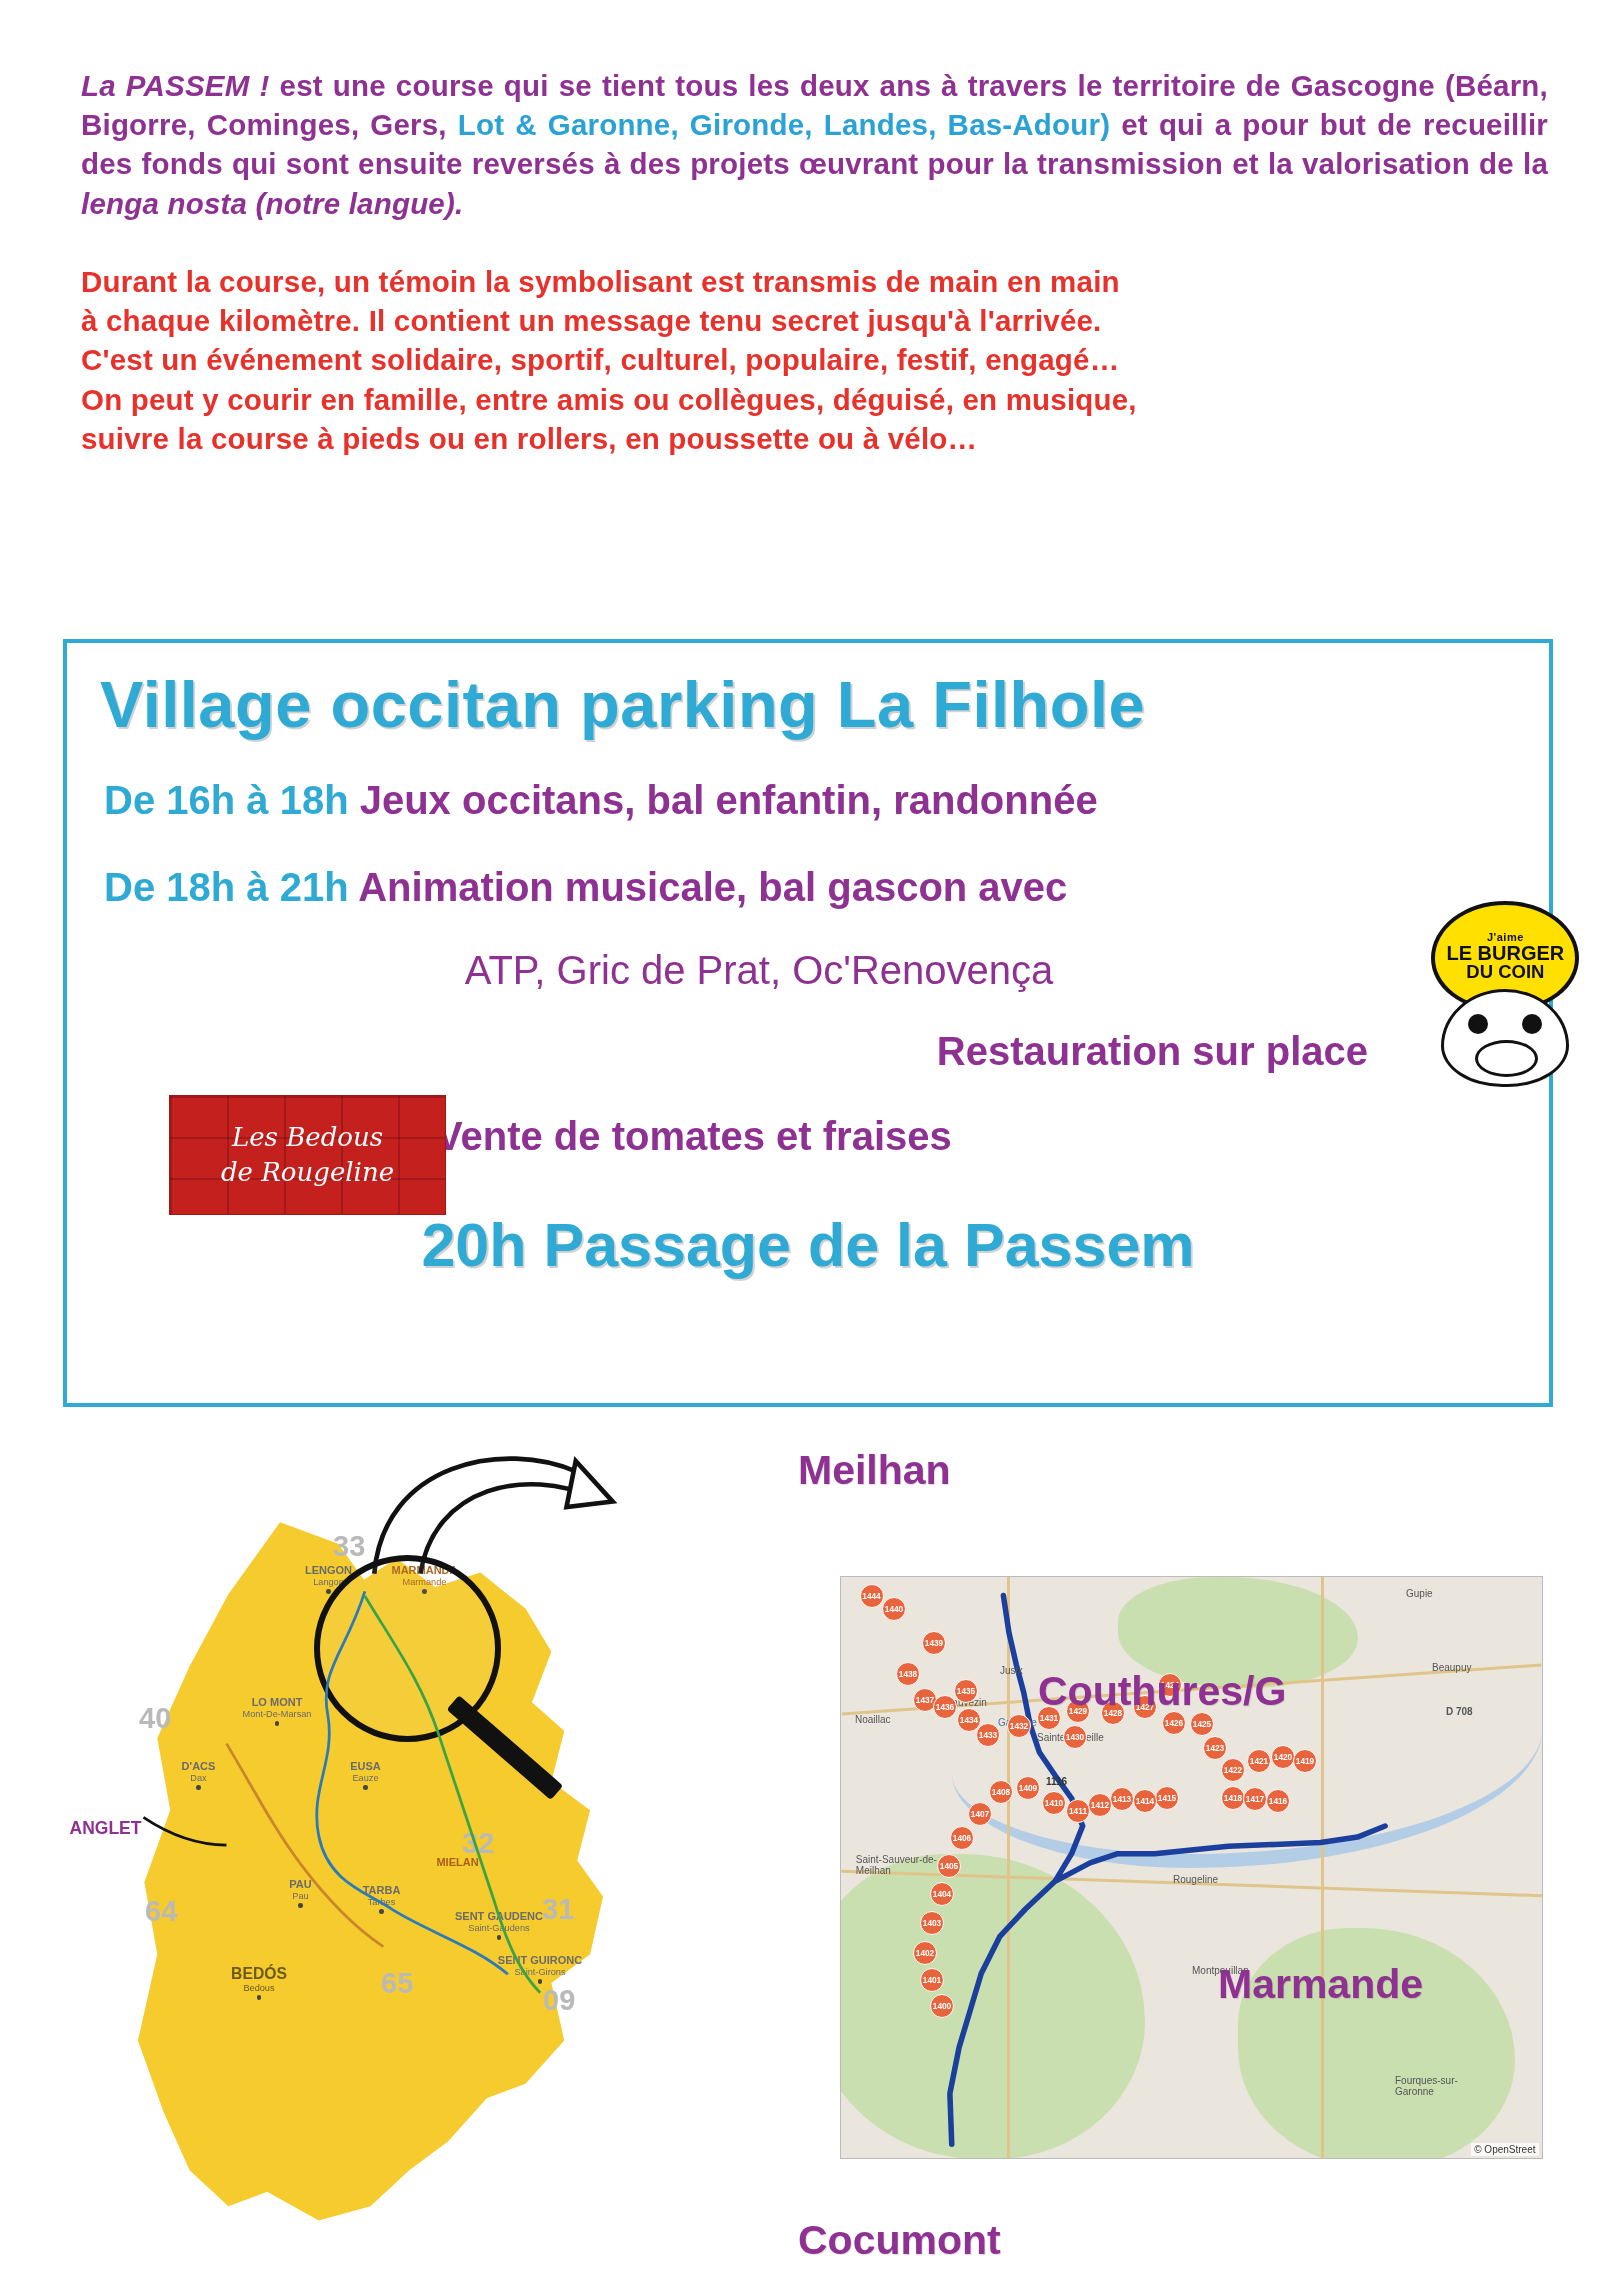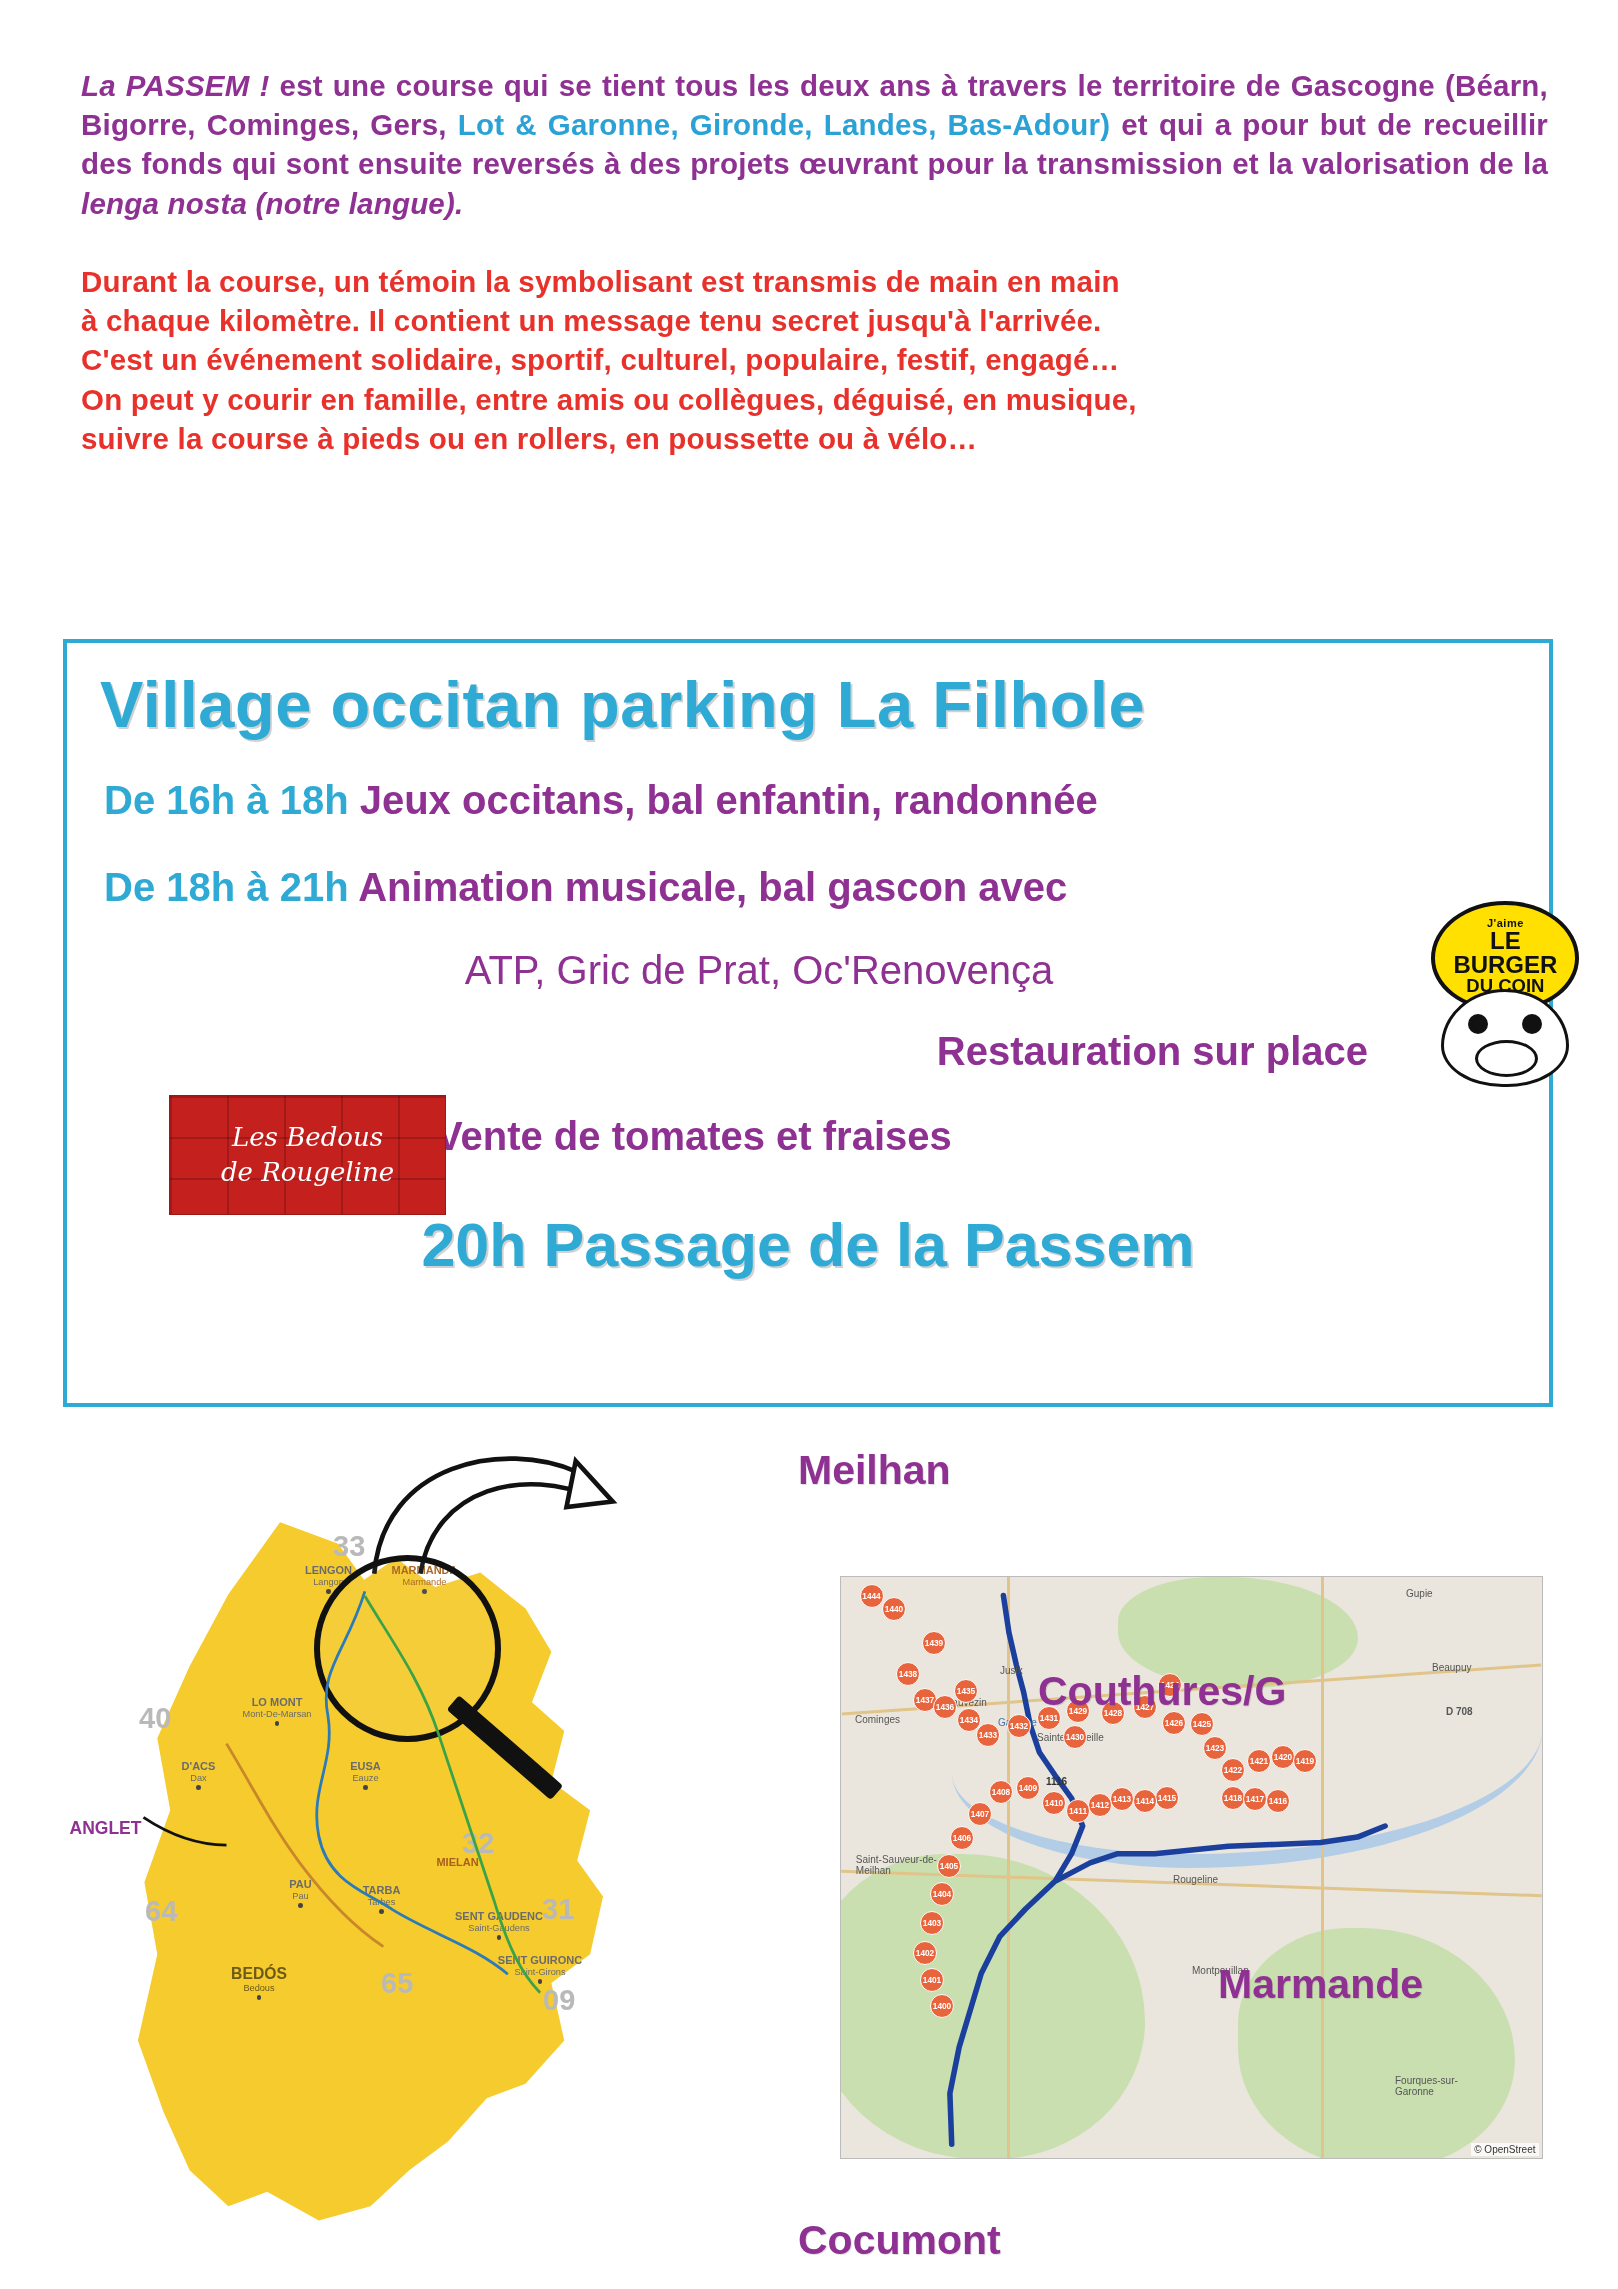--- a/index.html
+++ b/index.html
@@ -152,21 +152,21 @@
     background: #ffe000;
     border: 4.6px solid #111;
     border-radius: 50% 50% 46% 46% / 52% 52% 48% 48%;
     display: flex;
     flex-direction: column;
     align-items: center;
     justify-content: center;
     text-align: center;
   }
   .logo-burger .bl1 { font-size: 11px; font-weight: bold; color:#111; letter-spacing:0.5px;}
-  .logo-burger .bl2 { font-size: 24px; font-weight: bold; color:#111; line-height:1;}
+  .logo-burger .bl2 { font-size: 20px; font-weight: bold; color:#111; line-height:1;}
   .logo-burger .bl3 { font-size: 18.5px; font-weight: bold; color:#111; line-height:1;}
   .logo-burger .cow {
     position: absolute;
     left: 16.6px; top: 88px;
     width: 122px; height: 92px;
     background: #ffffff;
     border: 3.7px solid #111;
     border-radius: 50% 50% 48% 48% / 58% 58% 42% 42%;
   }
   .logo-burger .cow:before,
@@ -487,21 +487,21 @@
     <div class="osm-road" style="left:480px; top:0; width:2.8px; height:581px;"></div>
 
     <svg class="osm-route" viewBox="0 0 760 630">
       <path d="M120,615 L118,560 L128,510 L140,470 L152,430 L172,390 L200,360 L232,330 L270,310 L300,300 L340,300 L380,296 L420,292 L470,290 L520,288 L560,282 L590,270
                M232,330 L250,300 L262,270 L250,240 L232,215 L215,190 L205,160 L198,125 L190,95 L182,60 L176,20" fill="none" stroke="#1b3f9c" stroke-width="6" stroke-linejoin="round" stroke-linecap="round"></path>
     </svg>
 
     <div class="osm-label" style="left:565px; top:11px;">Gupie</div>
     <div class="osm-label" style="left:159px; top:88px;">Jusix</div>
     <div class="osm-label" style="left:591px; top:85px;">Beaupuy</div>
-    <div class="osm-label" style="left:14px; top:137px;">Cominges</div>
+    <div class="osm-label" style="left:14px; top:137px;">Noaillac</div>
     <div class="osm-label" style="left:103px; top:120px;">Mauvezin</div>
     <div class="osm-label" style="left:196px; top:155px;">Sainte-Bazeille</div>
     <div class="osm-label" style="left:14.8px; top:277px; width:83px; white-space:normal;">Saint-Sauveur-de-Meilhan</div>
     <div class="osm-label" style="left:332px; top:297px;">Rougeline</div>
     <div class="osm-label" style="left:351px; top:388px;">Montpouillan</div>
     <div class="osm-label" style="left:554px; top:498px; width:83px; white-space:normal;">Fourques-sur-Garonne</div>
     <div class="osm-label" style="left:605px; top:129px; font-weight:bold;">D 708</div>
     <div class="osm-label" style="left:157px; top:140px; color:#4a74a8;">Garonne</div>
 
     <div class="km-marker" style="left:18.5px; top:7.4px;">1444</div>

